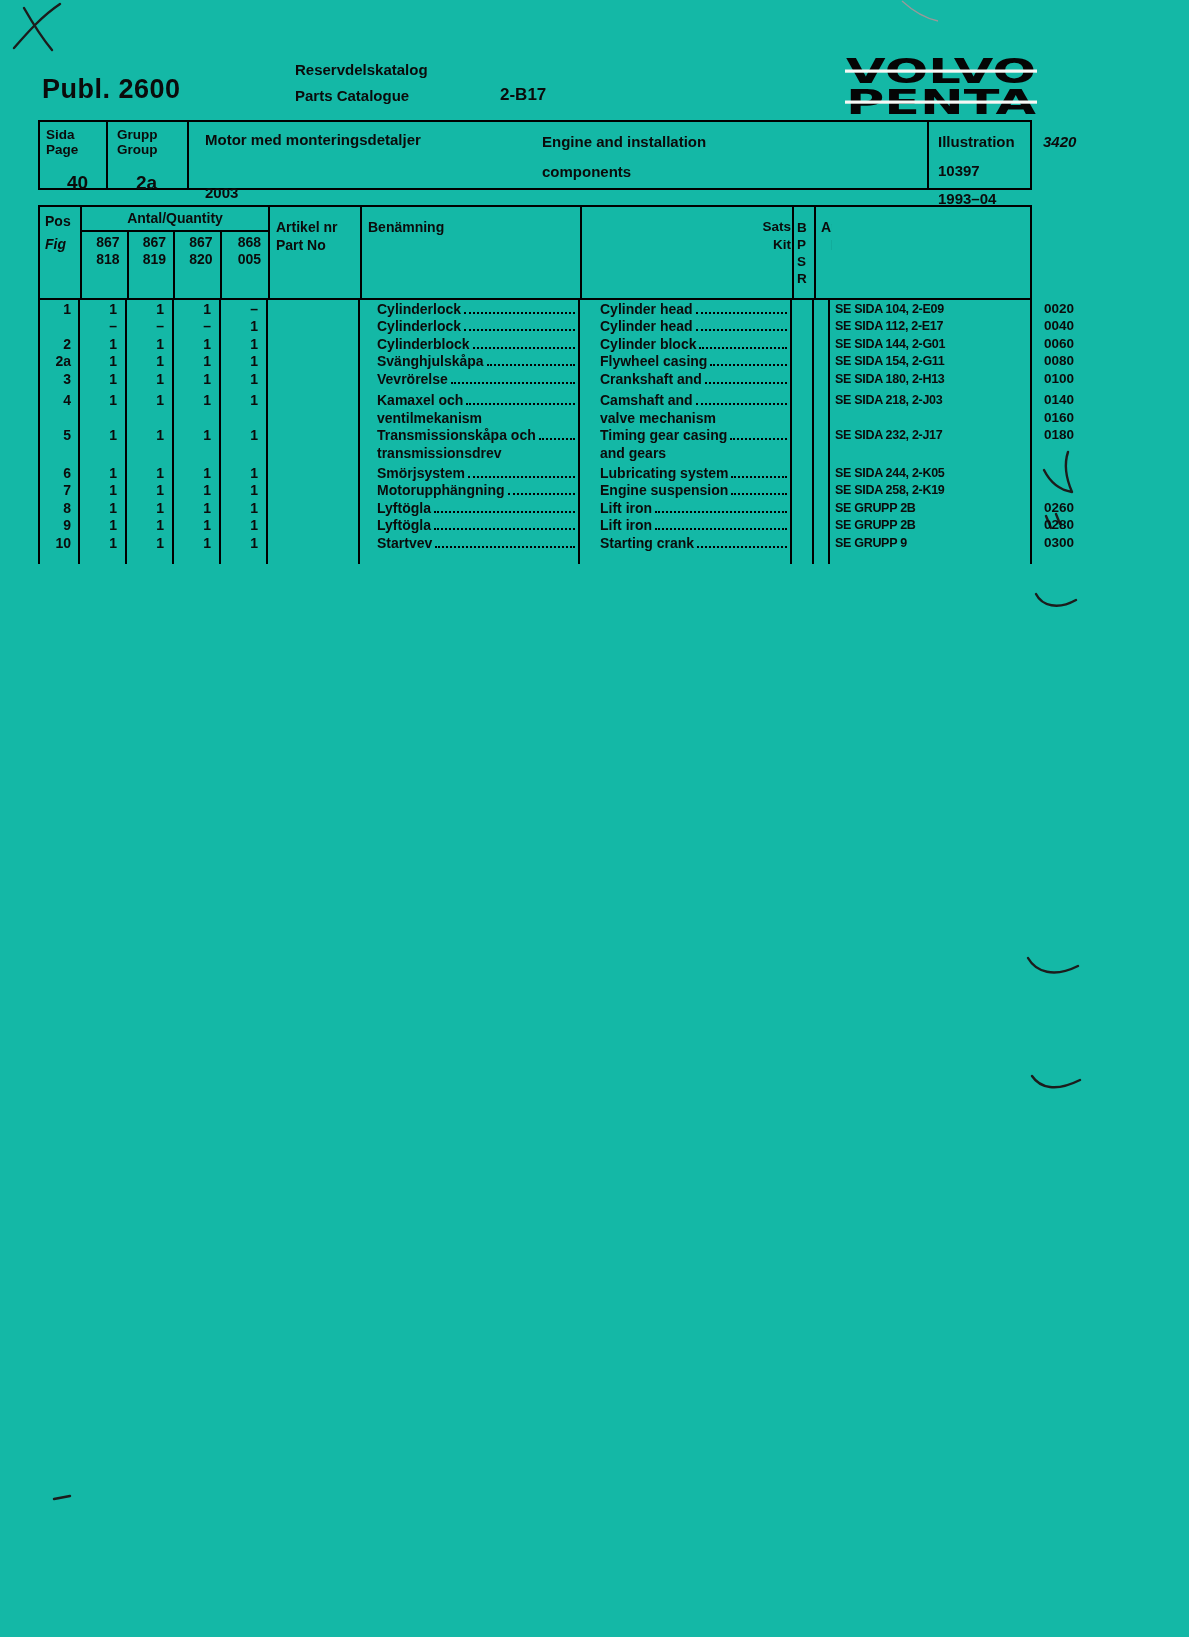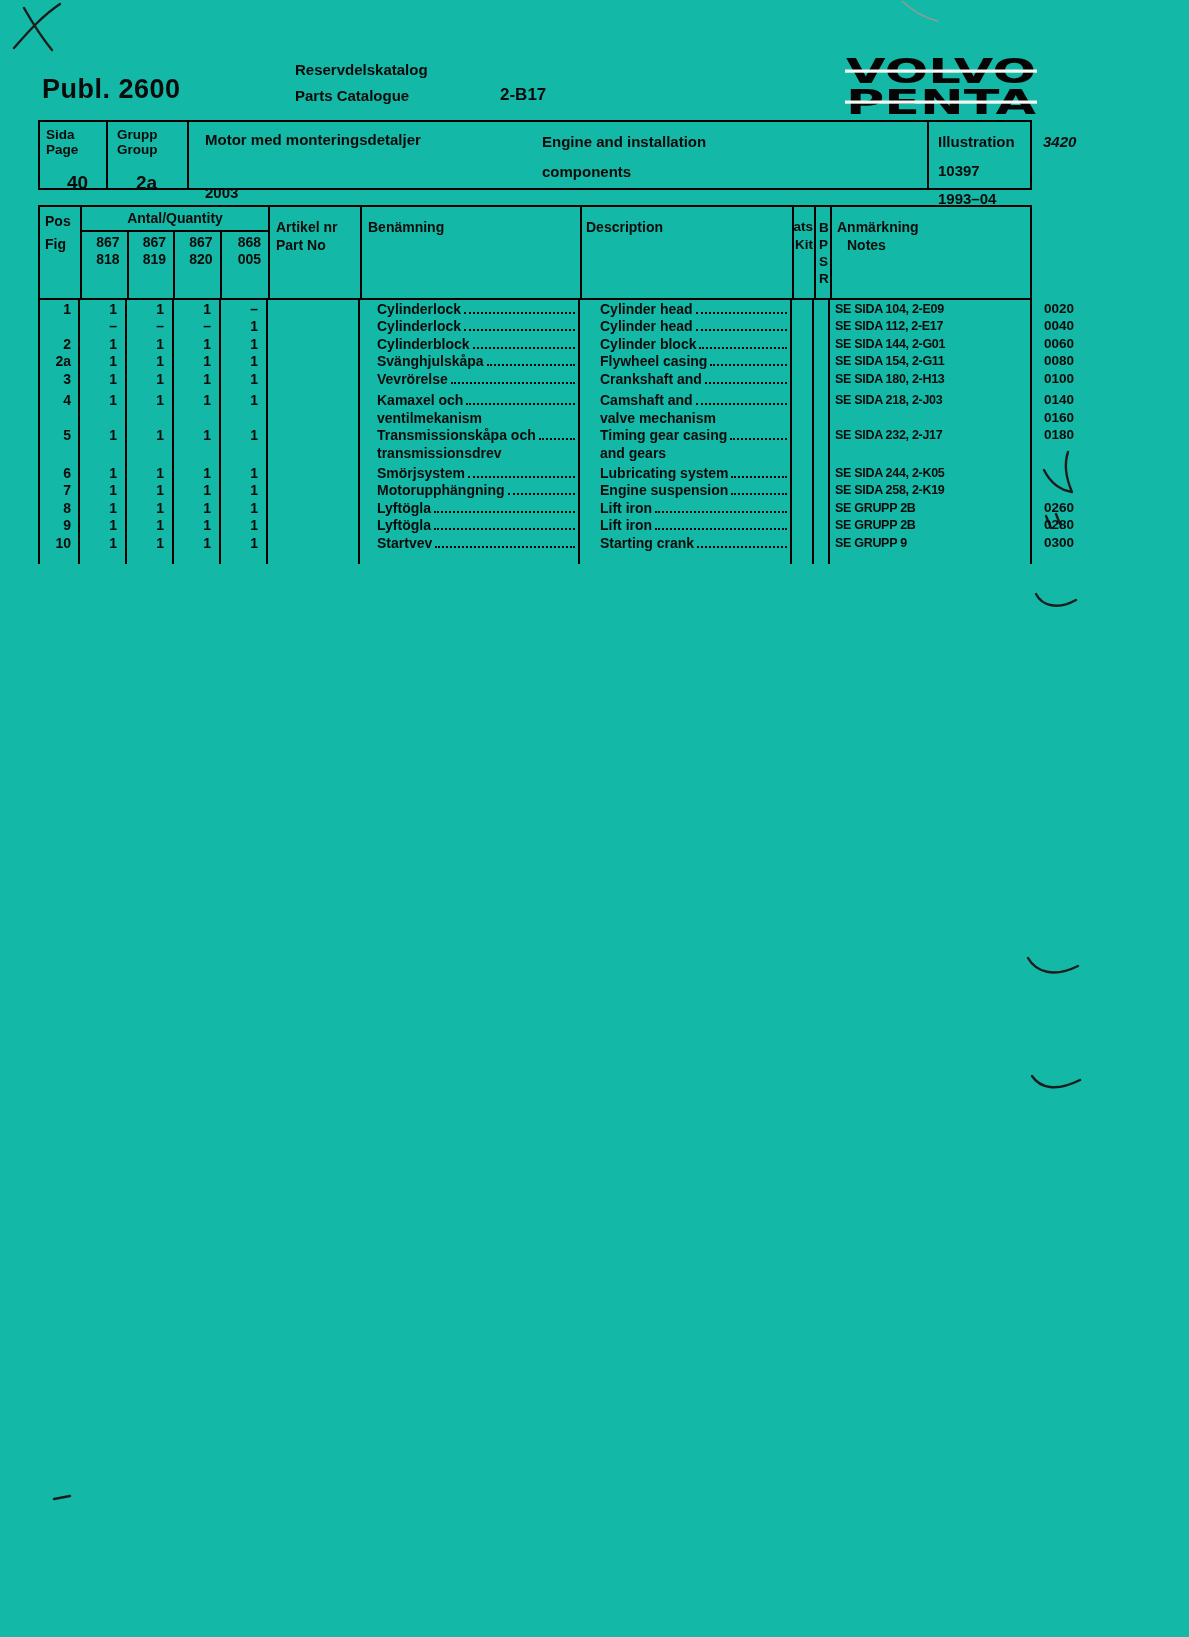--- a/index.html
+++ b/index.html
@@ -112,21 +112,21 @@
     <div class="lbl t15" style="left:165px;top:63px;">2003</div>
     <div class="vline" style="left:887px;"></div>
     <div class="lbl t15" style="left:898px;top:12px;">Illustration</div>
     <div class="lbl t15" style="left:898px;top:41px;">10397</div>
     <div class="lbl t15" style="left:898px;top:69px;">1993–04</div>
   </div>
 
   <div class="abs thead">
     <div>
       <span class="hl" style="left:5px;top:6px;">Pos</span>
-      <span class="hl" style="left:5px;top:29px;">Fig</span>
+      <span class="hl" style="left:5px;top:29px;font-style:italic;">Fig</span>
     </div>
     <div class="qtywrap">
       <div class="qtytitle">Antal/Quantity</div>
       <div class="qtycols">
         <div class="qtycol">
           <span>867</span>
           <span>818</span>
         </div>
         <div class="qtycol">
           <span>867</span>
@@ -142,23 +142,20 @@
         </div>
       </div>
     </div>
     <div>
       <span class="hl" style="left:6px;top:12px;">Artikel nr</span>
       <span class="hl" style="left:6px;top:30px;">Part No</span>
     </div>
     <div>
       <span class="hl" style="left:6px;top:12px;">Benämning</span>
     </div>
-    <div>
-      <span class="hl" style="left:4px;top:12px;">Description</span>
-    </div>
     <div style="font-size:13.5px;">
       <span class="hl" style="right:1px;top:12px;">Sats</span>
       <span class="hl" style="right:1px;top:30px;">Kit</span>
     </div>
     <div class="stack" style="font-size:13.5px;padding:12px 0 0 3px;">
       <span>B</span>
       <span>P</span>
       <span>S</span>
       <span>R</span>
     </div>

